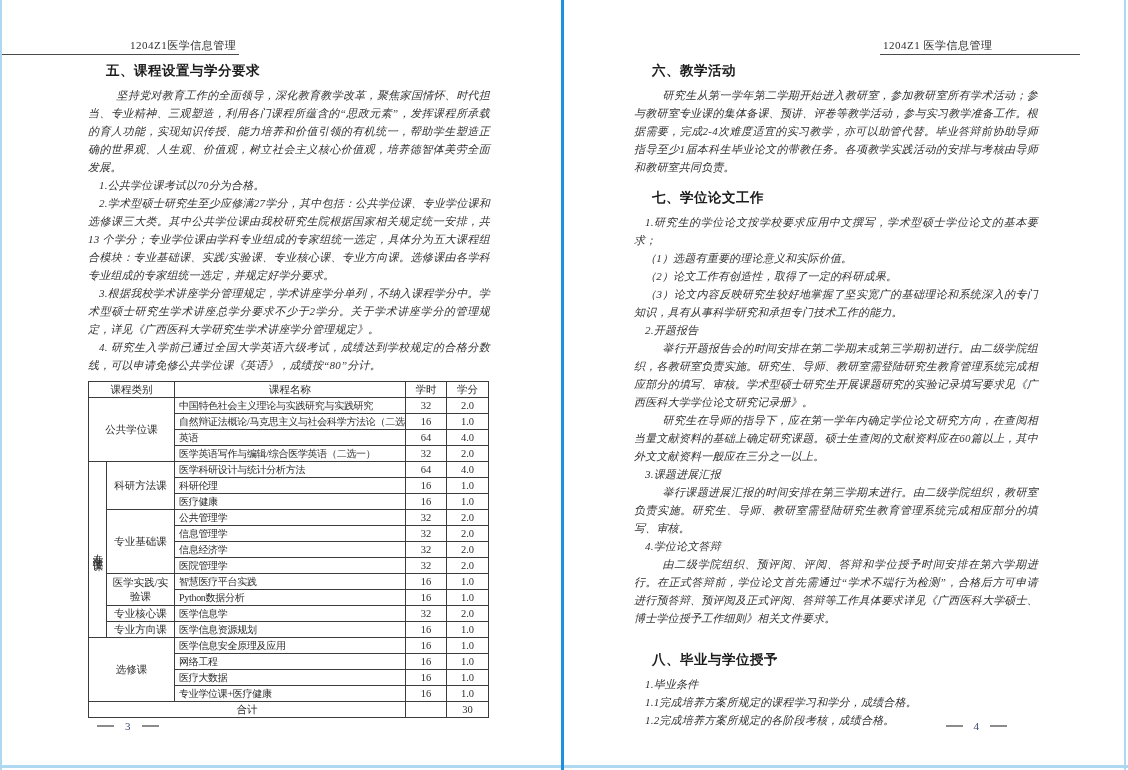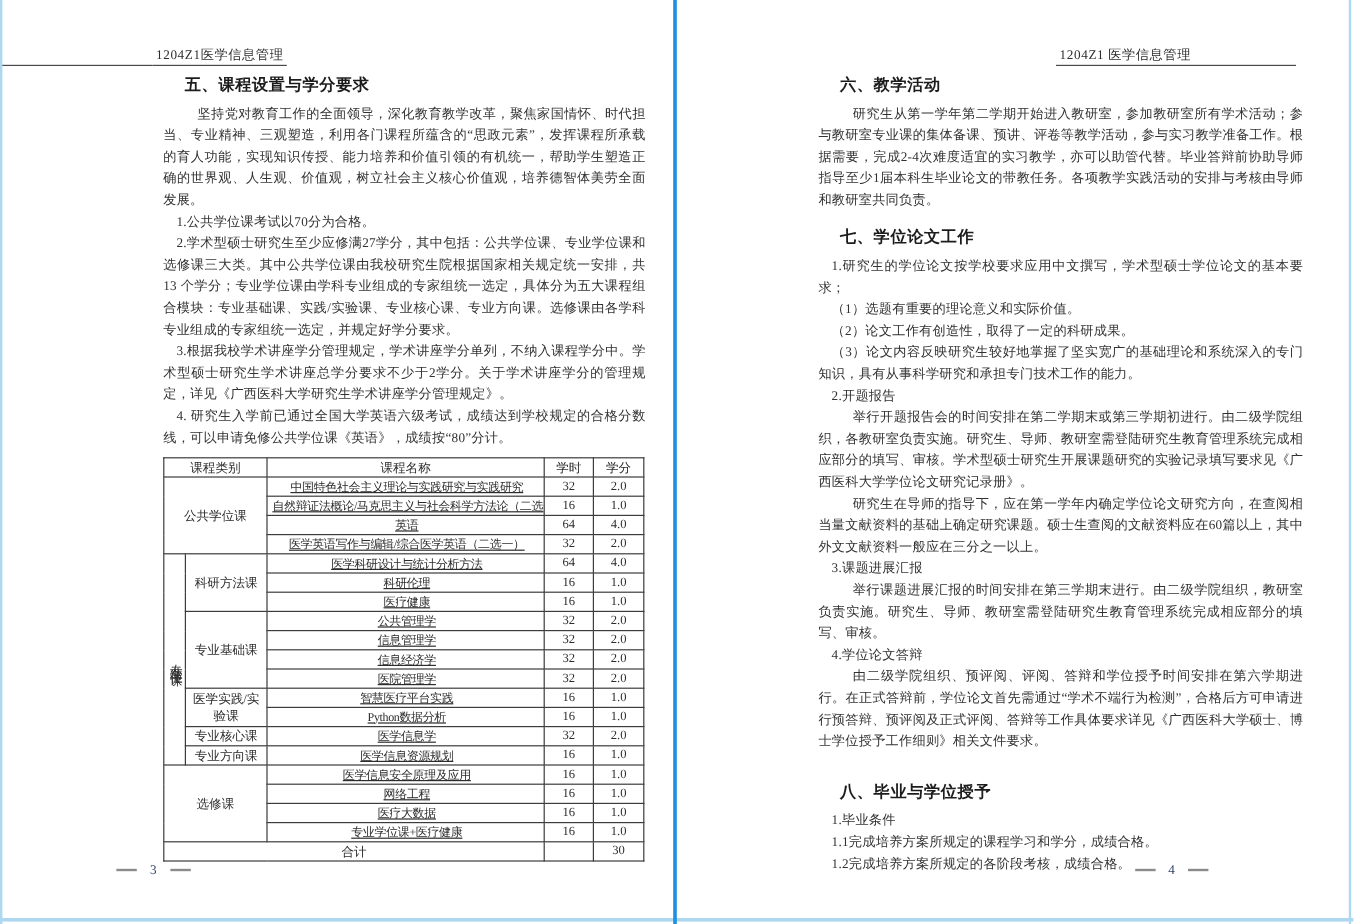--- a/index.html
+++ b/index.html
@@ -22,42 +22,42 @@
   .runhead { position:absolute; top:38px; left:0; right:0; display:flex; align-items:flex-end; }
   .runhead .rule { border-bottom:1px solid #4a4a4a; height:15px; }
   .runhead .spacer { height:15px; }
   .runhead-text { font-size:11px; color:#2e2e2e; border-bottom:1px solid #4a4a4a;
                   padding:0 3px 1px 3px; white-space:nowrap; letter-spacing:0.5px; }
   .rule-l { width:127px; }
   .rule-r { flex:1; }
   .spacer-r { width:316px; }
 
   
-  .content { position:absolute; top:62px;margin-left:48px; }
+  .content { position:absolute; top:62px; }
   .content-l { left:88px; width:402px; }
   .content-r { left:70px; width:404px; }
 
   .sec-title { font-size:13.5px; font-weight:bold; color:#1c1c1c;
                margin:0 0 6px 0; text-indent:18px; letter-spacing:0.5px; }
   .blk { font-size:11px; line-height:18px; color:#323232; text-align:justify;
-         letter-spacing:0.2px; }
+         letter-spacing:0.2px;font-style:italic; }
   .blk.para { text-indent:2.6em; }
   .blk.item { text-indent:1em; }
 
   .doc-section { margin-top:0; }
   .doc-section + .doc-section { margin-top:13px; }
   .doc-section:nth-child(3) { margin-top:24px; }
 
   
   table.course { border-collapse:collapse; margin-top:7px; table-layout:fixed; width:400px; }
   table.course th, table.course td {
       border:1px solid #3c3c3c; font-size:10.5px; font-weight:normal; color:#2d2d2d;
       text-align:center; vertical-align:middle; height:16px; padding:0 2px; overflow:hidden; }
-  table.course td.name { text-align:center; padding-left:4px; white-space:nowrap;
-      font-size:10px; letter-spacing:-0.3px;text-decoration:underline; }
+  table.course td.name { text-align:left; padding-left:4px; white-space:nowrap;
+      font-size:10px; letter-spacing:-0.3px; }
   table.course td.vert { writing-mode:vertical-rl; text-orientation:upright;
       letter-spacing:2px; padding:2px 0; font-size:10.5px; }
   table.course { border:1.5px solid #2c2c2c; }
 
   
   .pagefoot { position:absolute; top:716px; white-space:nowrap; }
   .pagefoot .dash { display:inline-block; width:17px; height:2px; background:#8b8b8b;
       vertical-align:middle; margin:0 11px; }
   .pagefoot .num { font-size:11px; color:#37466e; vertical-align:middle; }
   .foot-l { left:86px; } .foot-r { right:62px; }

